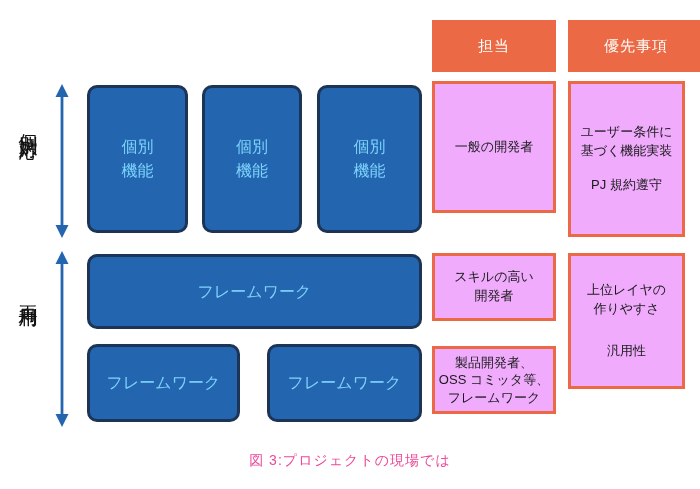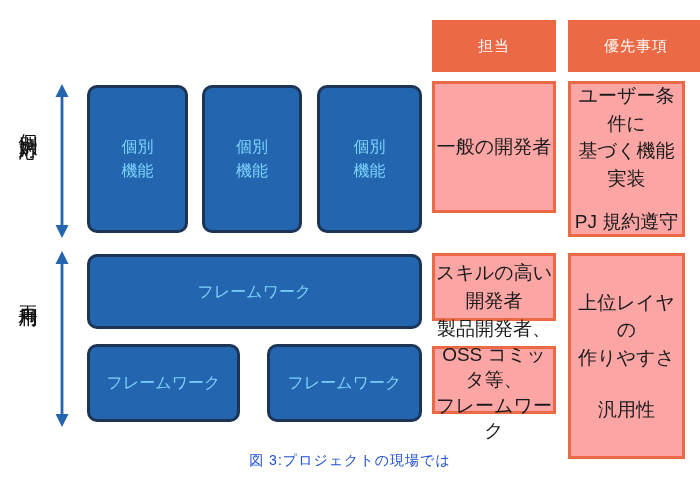--- a/index.html
+++ b/index.html
@@ -28,29 +28,29 @@
     display: flex;
     align-items: center;
     justify-content: center;
     font-size: 15px;
     letter-spacing: 1px;
     box-sizing: border-box;
   }
   .obox {
     position: absolute;
     box-sizing: border-box;
-    background: #fca5a5;
+    background: #f0abfc;
     border: 3px solid var(--orange);
     color: var(--ink);
     display: flex;
     flex-direction: column;
     align-items: center;
     justify-content: center;
     text-align: center;
-    font-size: 19px;
+    font-size: 13px;
     line-height: 1.45;
   }
   .bluebox {
     position: absolute;
     box-sizing: border-box;
     background: var(--blue);
     border: 3px solid var(--navy);
     border-radius: 10px;
     color: #7dd3fc;
     display: flex;
@@ -74,21 +74,21 @@
     position: absolute;
     color: var(--blue);
   }
   .caption {
     position: absolute;
     left: 0;
     right: 0;
     top: 452px;
     text-align: center;
     font-size: 14px;
-    color: #1d4ed8;
+    color: #ec4899;
     letter-spacing: 1px;
   }
   .gap16 { row-gap: 16px; }
   .gap24 { row-gap: 24px; }
 </style>
 </head>
 <body>
 
 <div class="stage">
 
@@ -145,21 +145,21 @@
     <span>フレームワーク</span>
   </div>
 
   <div class="obox gap16" style="left:568px; top:81px; width:117px; height:156px;">
     <div>
       <div>ユーザー条件に</div>
       <div>基づく機能実装</div>
     </div>
     <div>PJ 規約遵守</div>
   </div>
-  <div class="obox gap24" style="left:568px; top:253px; width:117px; height:206px;">
+  <div class="obox gap24" style="left:568px; top:253px; width:117px; height:136px;">
     <div>
       <div>上位レイヤの</div>
       <div>作りやすさ</div>
     </div>
     <div>汎用性</div>
   </div>
 
   <div class="caption">図 3:プロジェクトの現場では</div>
 
 </div>

